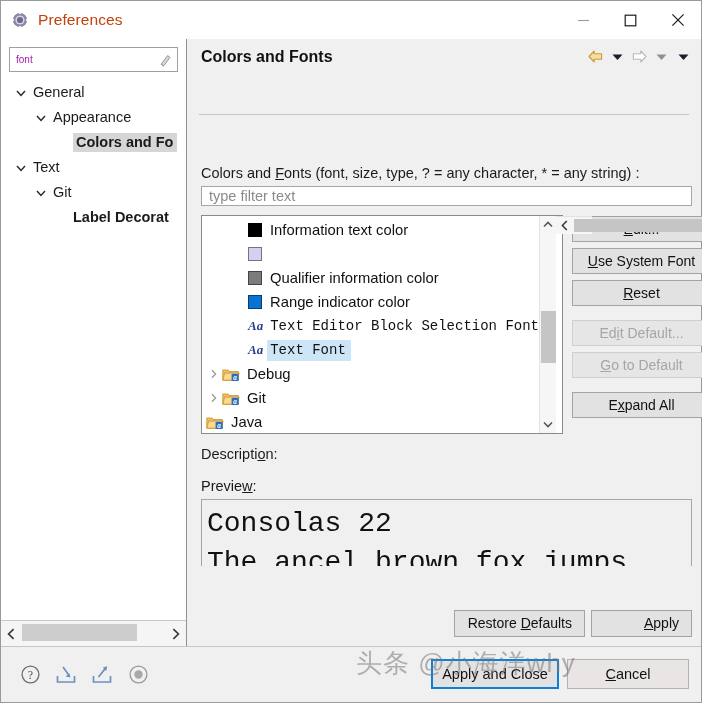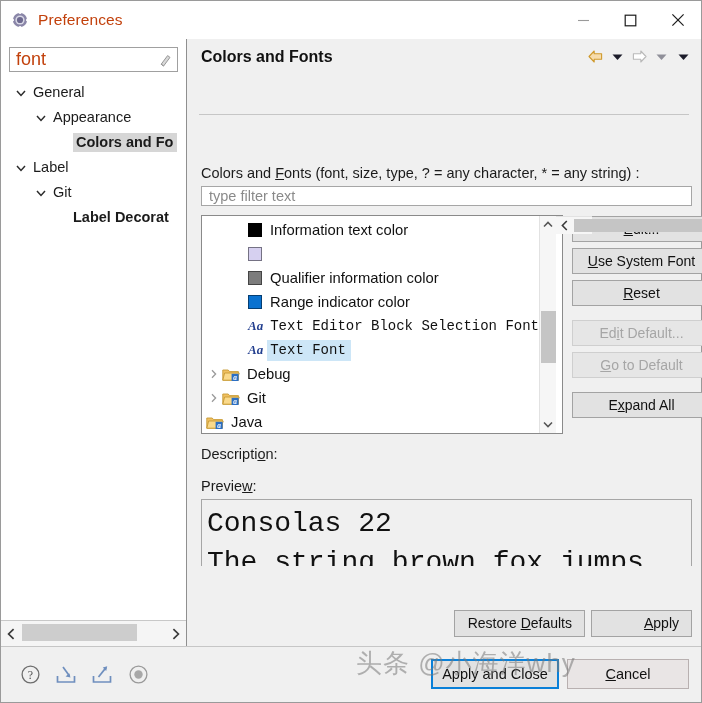--- a/index.html
+++ b/index.html
@@ -67,22 +67,22 @@
     position: relative;
     height: 25px;
     border: 1px solid #a0a0a0;
     background: #ffffff;
     display: flex; align-items: center;
   }
   #filterbox input {
     border: 0; outline: 0;
     background: transparent;
     font-family: "Liberation Sans", sans-serif;
-    font-size: 18px;
-    color: #c2410c;
+    font-size: 10px;
+    color: #a21caf;
     padding: 0 22px 0 6px;
     width: 100%;
     height: 100%;
   }
   #clear-icon {
     position: absolute; right: 5px; top: 5px;
     width: 14px; height: 15px;
   }
 
   #navtree {
@@ -451,21 +451,21 @@
             <span class="navlabel">Appearance</span>
           </div>
           <div class="navrow sel" style="padding-left: 54px;">
             <span class="twisty"></span>
             <span class="navlabel">Colors and Fo</span>
           </div>
           <div class="navrow" style="padding-left: 14px;">
             <span class="twisty"><svg width="12" height="12" viewBox="0 0 12 12">
                 <polyline points="2,4 6,8.4 10,4" fill="none" stroke="#2b2b2b" stroke-width="1.5"></polyline>
               </svg></span>
-            <span class="navlabel">Label</span>
+            <span class="navlabel">Text</span>
           </div>
           <div class="navrow" style="padding-left: 34px;">
             <span class="twisty"><svg width="12" height="12" viewBox="0 0 12 12">
                 <polyline points="2,4 6,8.4 10,4" fill="none" stroke="#2b2b2b" stroke-width="1.5"></polyline>
               </svg></span>
             <span class="navlabel">Git</span>
           </div>
           <div class="navrow bold" style="padding-left: 54px;">
             <span class="twisty"></span>
             <span class="navlabel">Label Decorat</span>
@@ -664,21 +664,21 @@
 
         <div class="fieldlabel" id="desclabel">
           <span>Descripti<span class="u">o</span>n:</span>
         </div>
 
         <div class="fieldlabel" id="previewlabel">
           <span>Previe<span class="u">w</span>:</span>
         </div>
         <div id="previewbox">
           <div>Consolas 22</div>
-          <div>The string brown fox jumps</div>
+          <div>The ancel brown fox jumps</div>
         </div>
       </div>
 
       <div id="applyrow">
         <div class="wbtn" id="restore-defaults-button">
           <span>Restore <span class="u">D</span>efaults</span>
         </div>
         <div class="wbtn" id="apply-button">
           <span><span class="u">A</span>pply</span>
         </div>

